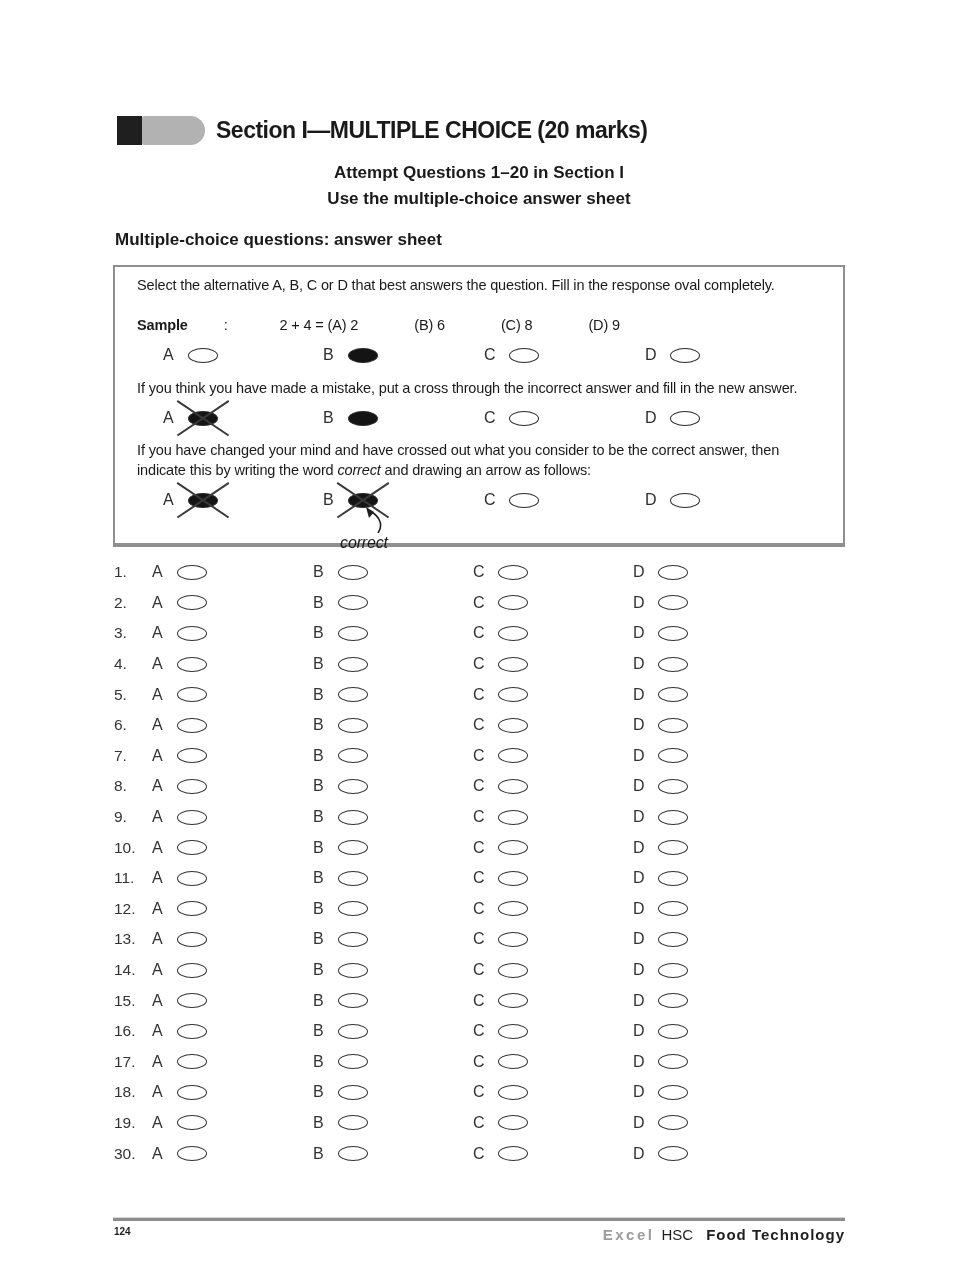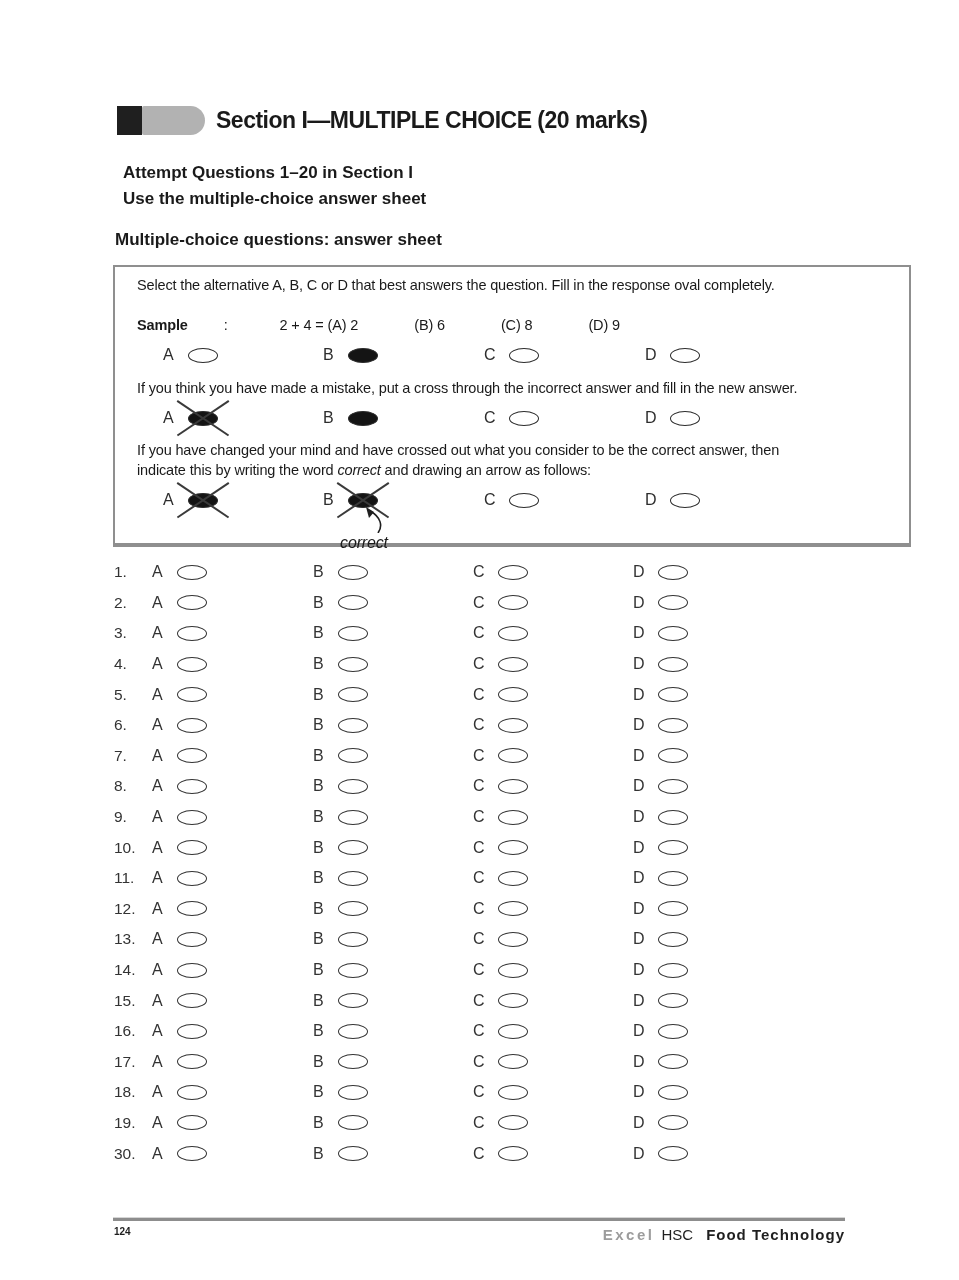--- a/index.html
+++ b/index.html
@@ -7,35 +7,35 @@
   .page {
     position: relative;
     width: 959px; height: 1280px;
     background: #ffffff;
     font-family: "Liberation Sans", sans-serif;
     color: #1a1a1a;
     overflow: hidden;
   }
 
   
-  .header { position: absolute; left: 117px; top: 106px; display: flex; align-items: center; }
+  .header { position: absolute; left: 117px; top: 116px; display: flex; align-items: center; }
   .tab { width: 88px; height: 29px; display: flex; margin-right: 11px; }
   .tab-black { width: 25px; height: 29px; background: #1f1f1f; }
   .tab-gray  { flex: 1; background: #b2b2b2; border-radius: 2px 15px 15px 2px; }
   .section-title { font-size: 23px; font-weight: bold; letter-spacing: -0.5px; white-space: nowrap; }
 
   .center-block {
-    position: absolute; left: 123px; top: 160px; width: 732px;
-    text-align: left; font-weight: bold; font-size: 17px; line-height: 26px;
+    position: absolute; left: 113px; top: 160px; width: 732px;
+    text-align: center; font-weight: bold; font-size: 17px; line-height: 26px;
   }
   .subheading { position: absolute; left: 115px; top: 230px; font-size: 17px; font-weight: bold; }
 
   
   .box {
-    position: absolute; left: 113px; top: 265px; width: 798px; height: 282px;
+    position: absolute; left: 113px; top: 265px; width: 732px; height: 282px;
     border: 2px solid #8f8f8f; border-bottom-width: 4px;
     background: #ffffff;
   }
   .box-inner { padding: 8px 18px 0 22px; font-size: 14.5px; letter-spacing: -0.15px; line-height: 20px; }
   .box-text { margin-top: 0; }
   .nowrap { white-space: nowrap; }
   .mt10 { margin-top: 20px; gap: 36px; } .mt12 { margin-top: 12px; }
   .mt14 { margin-top: 14px; } .mt15 { margin-top: 15px; }
   .sample-line { display: flex; align-items: baseline; }
   .sample-label { font-weight: bold; }

